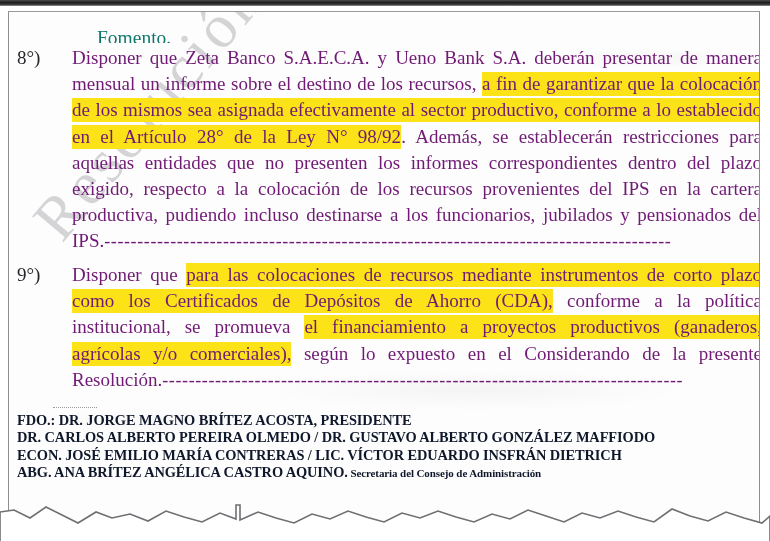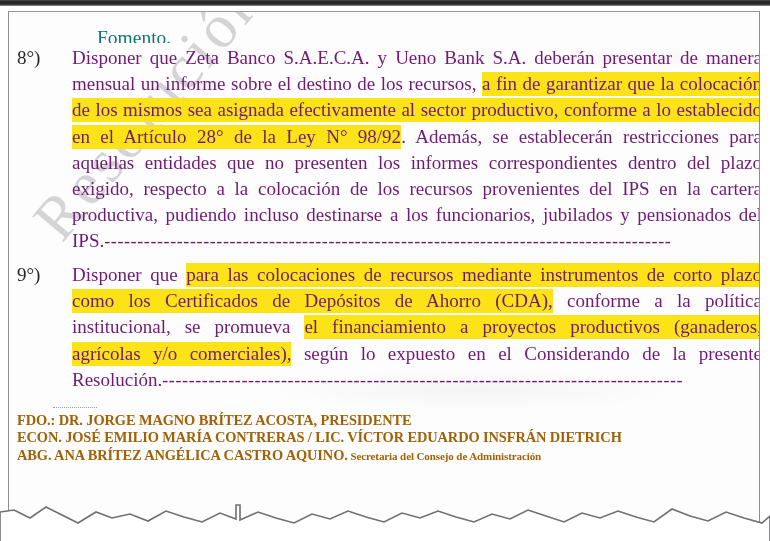--- a/index.html
+++ b/index.html
@@ -134,21 +134,21 @@
     font-size: 18px;
   }
 
   
   .sig-block {
     position: absolute;
     left: 8px;
     top: 400px;
     width: 700px;
     font-family: "Liberation Serif", "DejaVu Serif", serif;
-    color: #a16207;
+    color: #0f172a;
   }
   .sig-line {
     font-size: 14.4px;
     font-weight: bold;
     line-height: 17.3px;
     letter-spacing: -0.1px;
     white-space: nowrap;
   }
   .sig-line .soft {
     font-weight: bold;
@@ -202,20 +202,21 @@
           <span class="clause-text">
             <span>Disponer que </span><span class="hl">para las colocaciones de recursos mediante instrumentos de corto plazo como los Certificados de Depósitos de Ahorro (CDA),</span><span> conforme a la política institucional, se promueva </span><span class="hl">el financiamiento a proyectos productivos (ganaderos, agrícolas y/o comerciales),</span><span> según lo expuesto en el Considerando de la presente Resolución.</span><span class="dashrun">-------------------------------------------------------------------------------</span>
           </span>
         </div>
 
       </div>
 
       <div class="sig-block">
         <div class="sig-tick"></div>
         <div class="sig-line">FDO.: DR. JORGE MAGNO BRÍTEZ ACOSTA, PRESIDENTE</div>
+        <div class="sig-line">DR. CARLOS ALBERTO PEREIRA OLMEDO / DR. GUSTAVO ALBERTO GONZÁLEZ MAFFIODO</div>
         <div class="sig-line">ECON. JOSÉ EMILIO MARÍA CONTRERAS / LIC. VÍCTOR EDUARDO INSFRÁN DIETRICH</div>
         <div class="sig-line"><span>ABG. ANA BRÍTEZ ANGÉLICA CASTRO AQUINO.</span><span class="soft"> Secretaria del Consejo de Administración</span></div>
       </div>
 
     </div>
   </div>
 
   <svg class="torn" viewBox="0 0 770 46" preserveAspectRatio="none">
     <path d="M0,0 L770,0 L770,46 L0,46 Z" fill="#ffffff" opacity="0"></path>
     <path d="M0,16

